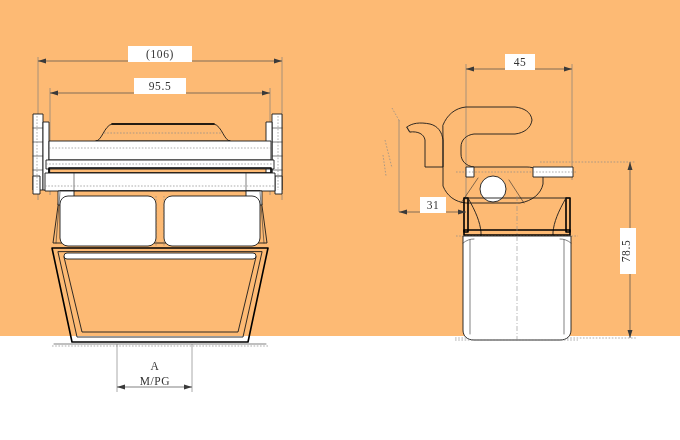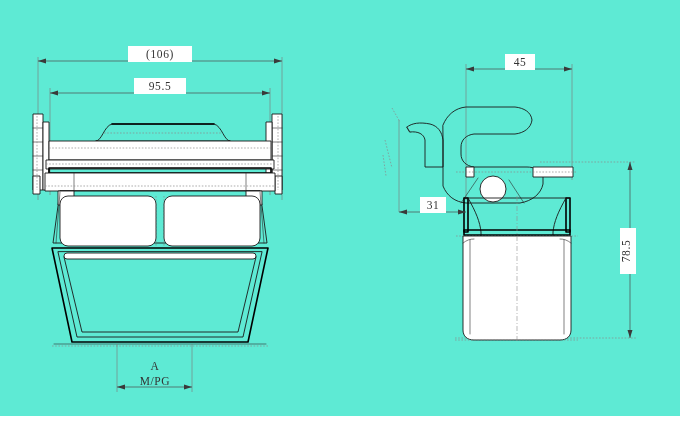--- a/index.html
+++ b/index.html
@@ -10,22 +10,22 @@
   }
   body {
     width: 680px;
     height: 440px;
     overflow: hidden;
     font-family: "Liberation Serif", serif;
   }
   #drawing-root {
     position: relative;
     width: 680px;
-    height: 416px;
-    background: #5eead4;
+    height: 336px;
+    background: #fdba74;
   }
   svg#drawing-canvas {
     display: block;
     width: 680px;
     height: 440px;
   }
   .outline {
     fill: none;
     stroke: #1a1a1a;
     stroke-width: 0.9;

